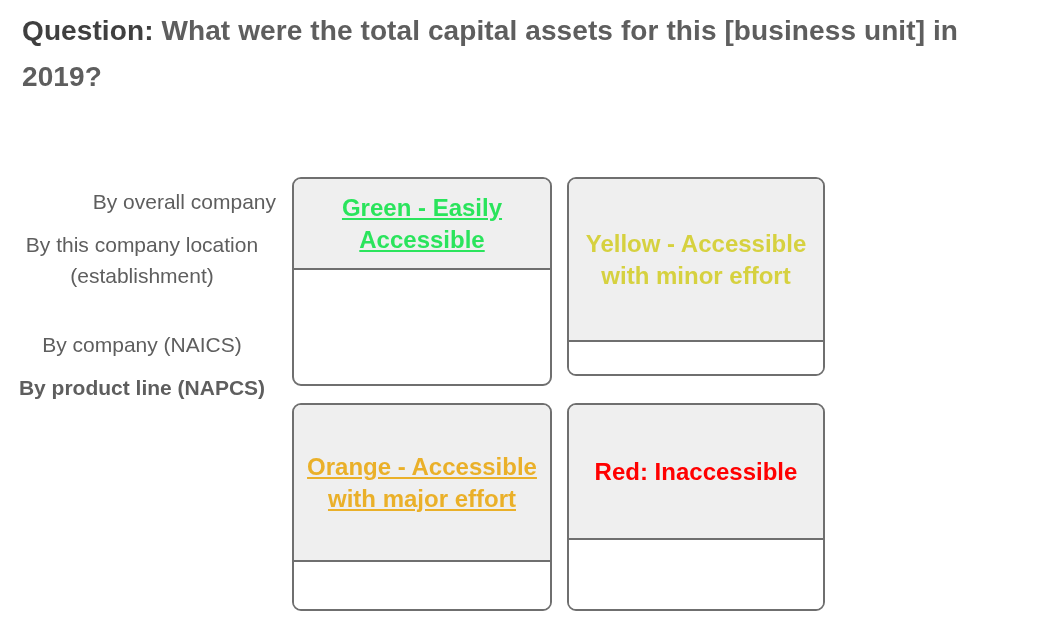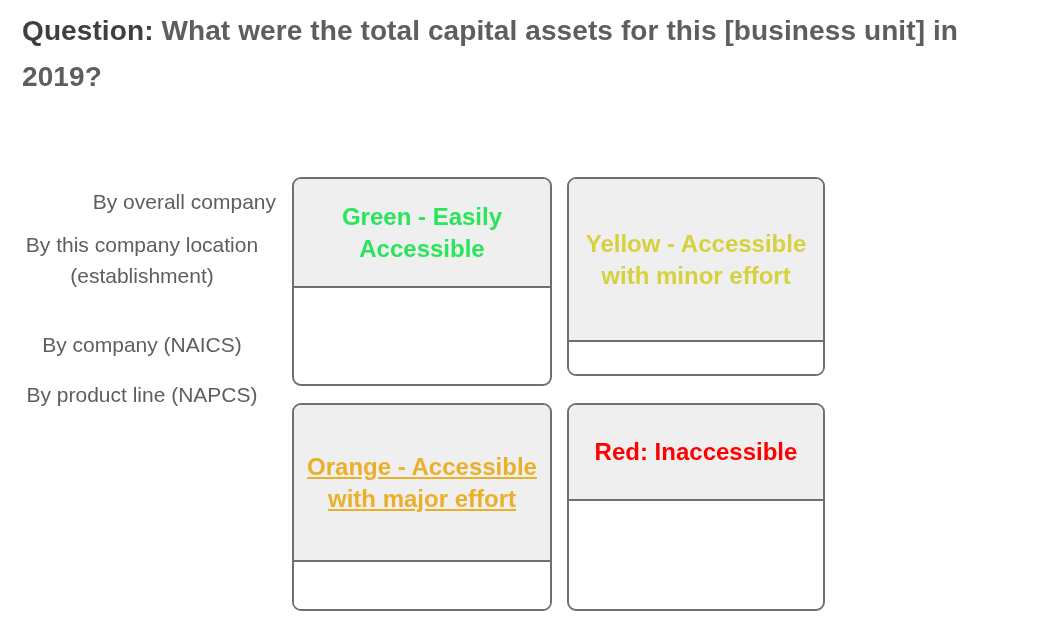--- a/index.html
+++ b/index.html
@@ -48,21 +48,21 @@
     font-size: 21px;
     line-height: 31px;
   }
   .label-row {
     margin-bottom: 8px;
   }
   .label-row.r1 { margin-top: 0px; }
   .label-row.r2 { margin-top: 10px; text-align: right; }
   .label-row.r3 { margin-top: 12px; }
   .label-row.r4 { margin-top: 38px; }
-  .label-row.r5 { margin-top: 19px; }
+  .label-row.r5 { margin-top: 12px; font-weight: bold; }
 
   
   .box {
     position: absolute;
     box-sizing: border-box;
     border: 2px solid #6f6f6f;
     border-radius: 9px;
     background: #ffffff;
     overflow: hidden;
   }
@@ -83,24 +83,24 @@
     background: #ffffff;
     width: 100%;
   }
 
   
   #box-green  { left: 292px; top: 177px; width: 260px; height: 209px; }
   #box-yellow { left: 567px; top: 177px; width: 258px; height: 199px; }
   #box-orange { left: 292px; top: 403px; width: 260px; height: 208px; }
   #box-red    { left: 567px; top: 403px; width: 258px; height: 208px; }
 
-  #box-green  .head { height: 109px; color: #2ae45c; }
+  #box-green  .head { height: 91px; color: #2ae45c; text-decoration: underline; }
   #box-yellow .head { height: 163px; color: #d6d13f; }
   #box-orange .head { height: 157px; color: #eab029; text-decoration: underline; }
-  #box-red    .head { height: 96px; color: #ff0000; }
+  #box-red    .head { height: 135px; color: #ff0000; }
 
   #box-green  .body { height: 90px; }
   #box-yellow .body { height: 42px; }
   #box-orange .body { height: 47px; }
   #box-red    .body { height: 95px; }
 </style>
 </head>
 <body>
 
 <div class="question">

